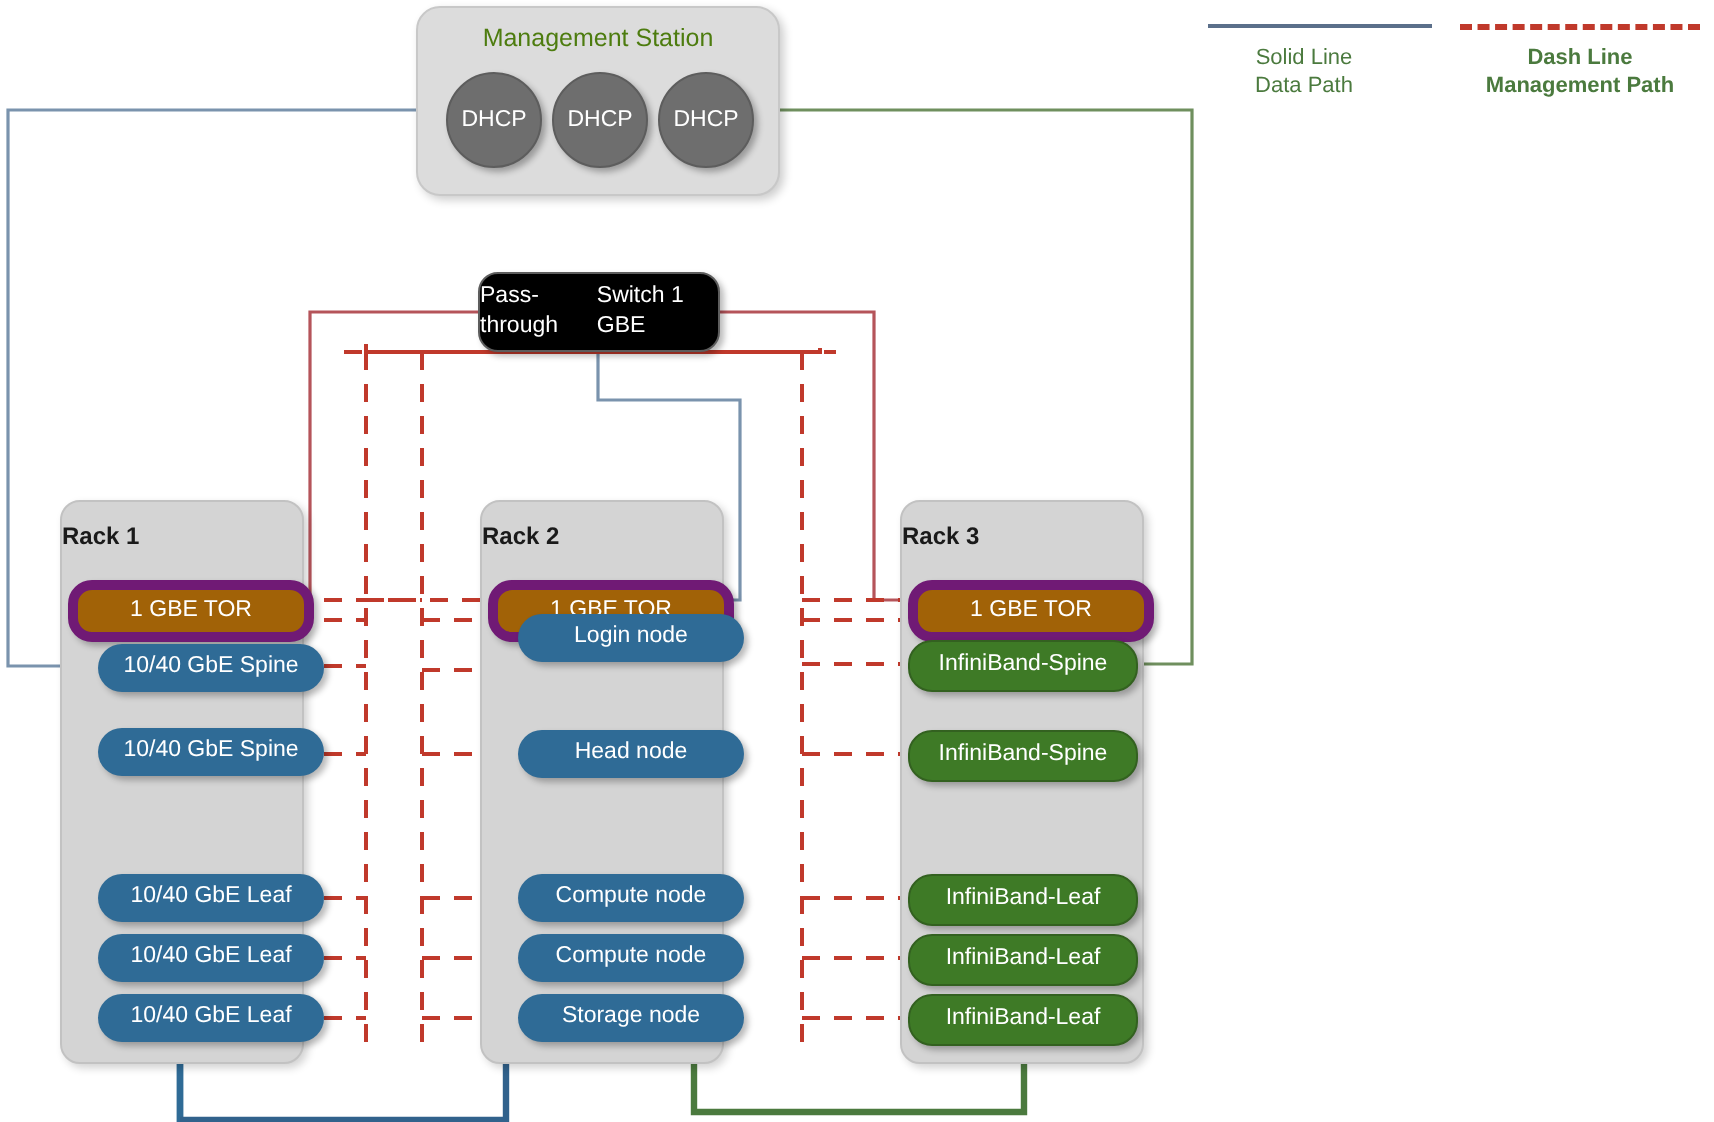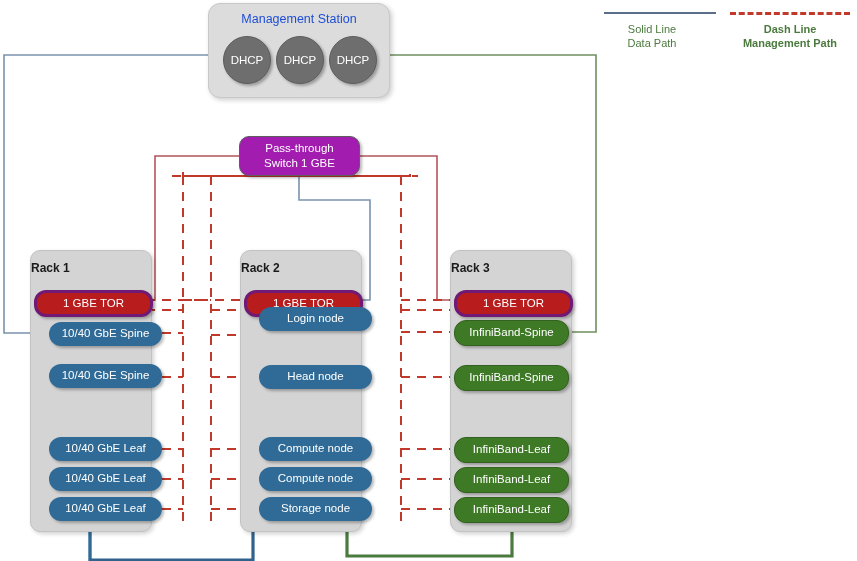--- a/index.html
+++ b/index.html
@@ -19,44 +19,44 @@
     position:absolute;left:0;right:0;top:10px;text-align:left;
     font-size:12px;color:#1a1a1a;font-weight:bold;
   }
   .pill{
     position:absolute;border-radius:12px;text-align:center;
     font-size:11.5px;color:#ffffff;line-height:1;
     display:flex;align-items:center;justify-content:center;
     box-shadow:2px 2px 3px rgba(0,0,0,0.28);
     white-space:nowrap;
   }
-  .pill.gray{background:#b91c1c;border:3px solid #701a75;}
+  .pill.gray{background:#a16207;border:5px solid #701a75;}
   .pill.blue{background:#2f6b96;border:1px solid #255madd;border-color:#24567a;margin-left:15px;}
   .pill.green{background:#3e7a26;border:1px solid #336120;}
 
   .mgmt-station{
     position:absolute;left:208px;top:3px;width:180px;height:93px;
     background:#dcdcdc;border:1px solid #c8c8c8;border-radius:12px;
     box-shadow:2px 2px 5px rgba(0,0,0,0.2);
   }
   .mgmt-title{
     position:absolute;left:0;right:0;top:8px;text-align:center;
-    font-size:12.5px;color:#1d4ed8;
+    font-size:12.5px;color:#4d7c0f;
   }
   .dhcp{
     position:absolute;width:46px;height:46px;border-radius:50%;
     background:#6e6e6e;border:1px solid #5d5d5d;color:#fff;
     font-size:11.5px;display:flex;align-items:center;justify-content:center;
     box-shadow:2px 2px 3px rgba(0,0,0,0.3);
   }
   .switch-box{
     position:absolute;left:239px;top:136px;width:119px;height:38px;
-    background:#a21caf;border:1px solid #5d5d5d;border-radius:10px;
+    background:#000000;border:1px solid #5d5d5d;border-radius:10px;
     color:#fff;font-size:11.5px;line-height:15px;
-    display:flex;flex-direction:column;align-items:center;justify-content:center;
+    display:flex;flex-direction:row;align-items:center;justify-content:center;
     box-shadow:2px 2px 3px rgba(0,0,0,0.28);
   }
   .legend{position:absolute;top:8px;font-size:11px;color:#4b7a3e;text-align:center;line-height:14px;}
   .legend-left{left:596px;width:112px;}
   .legend-right{left:730px;width:120px;font-weight:bold;}
   .lg-line-solid{border-top:2px solid #5b6f8a;width:112px;position:absolute;left:604px;top:12px;}
   .lg-line-dash{border-top:3px dashed #c0392b;width:120px;position:absolute;left:730px;top:12px;}
 </style>
 </head>
 <body>

